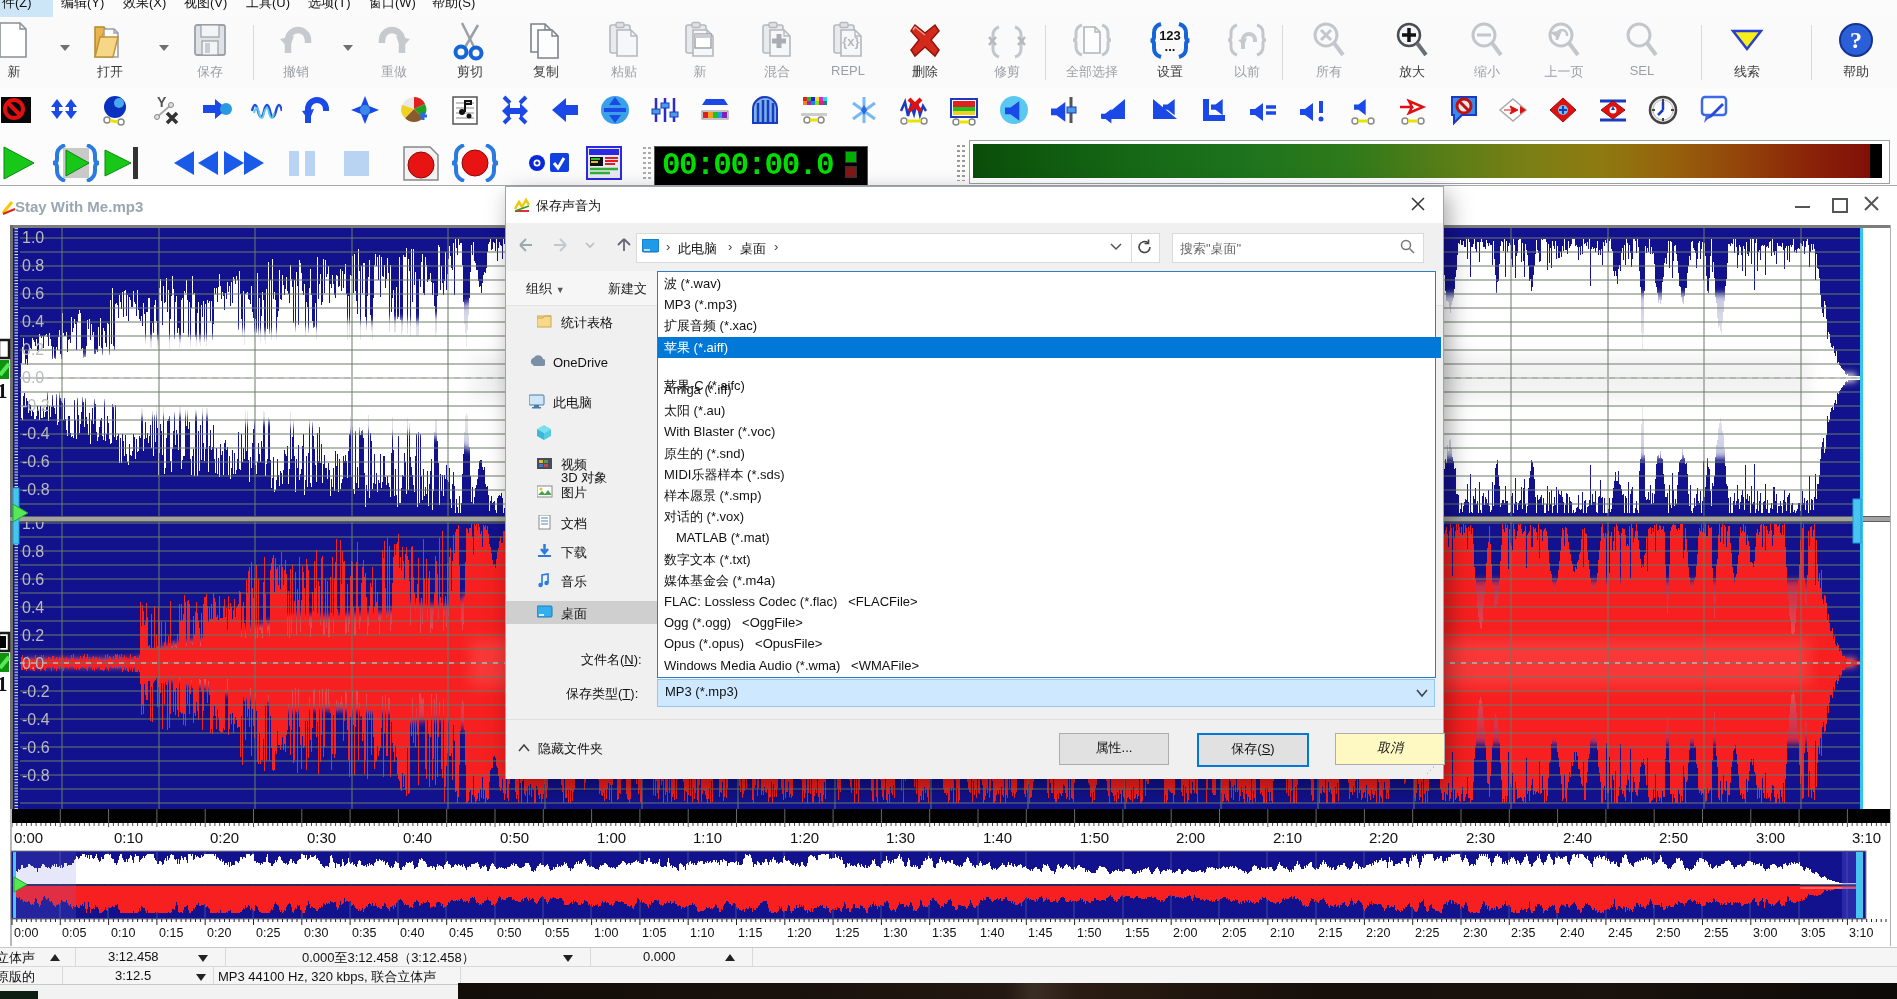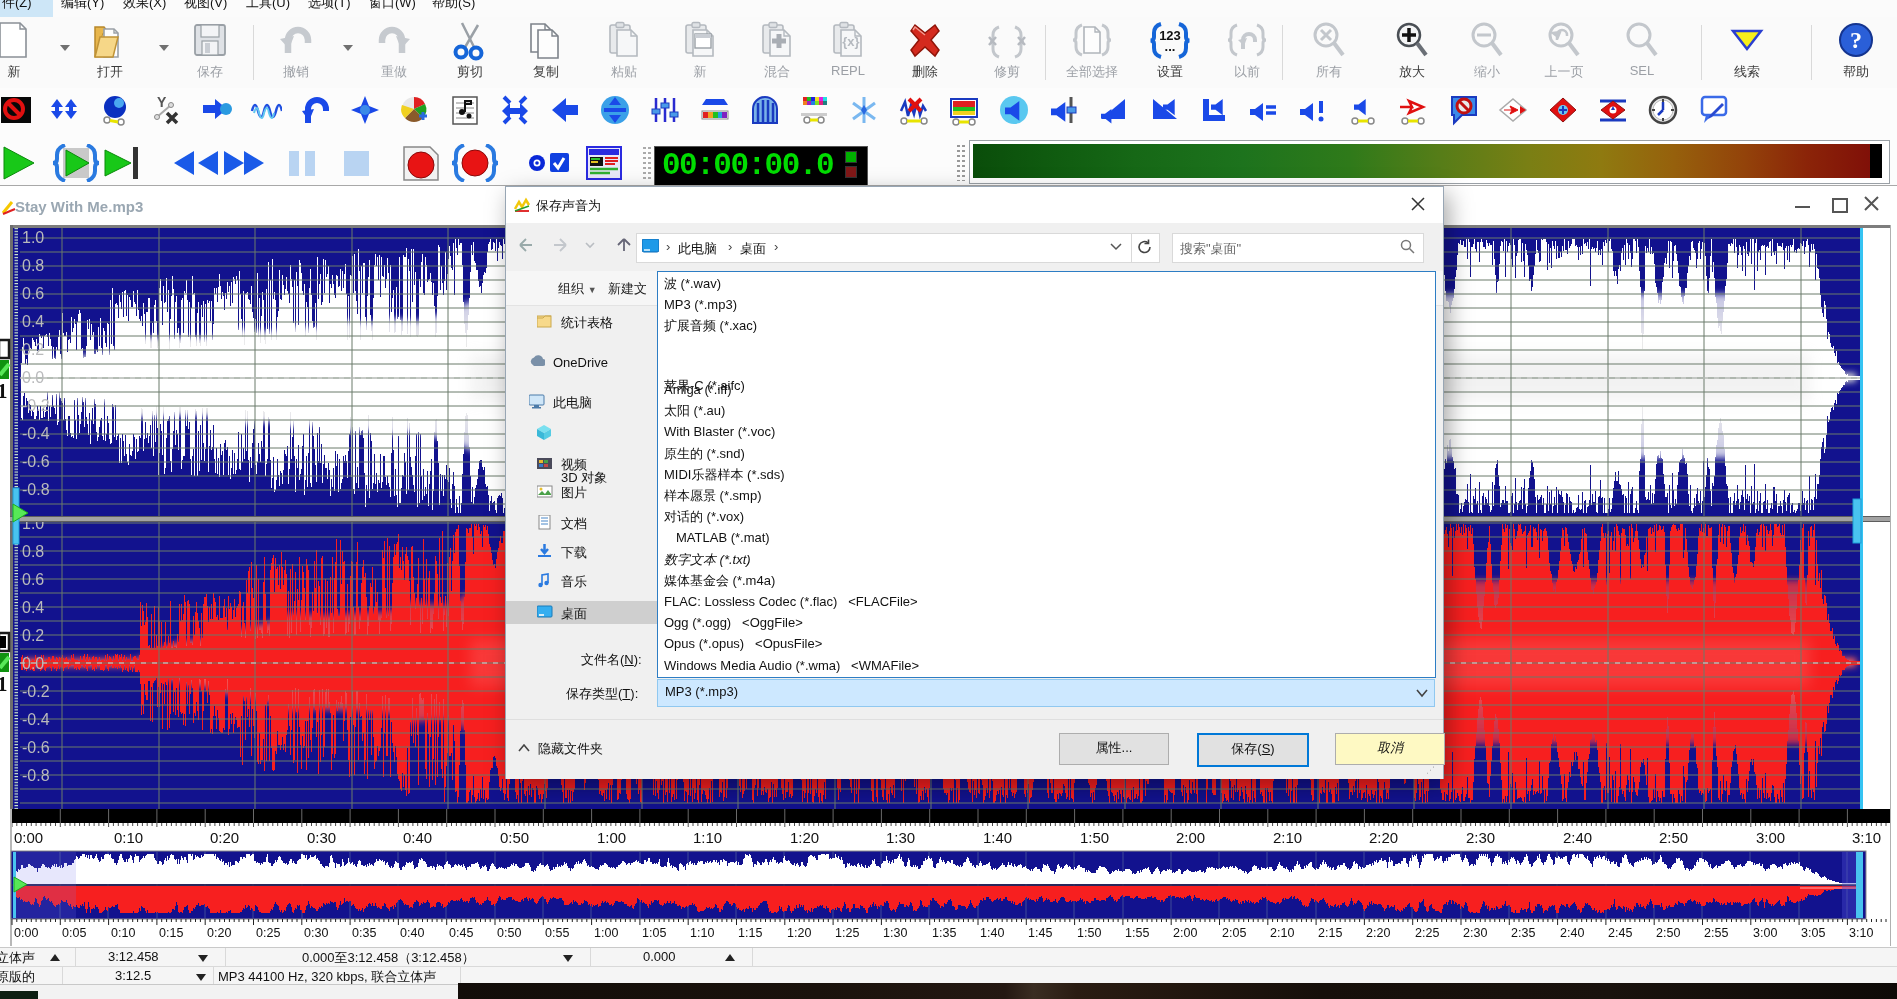--- a/index.html
+++ b/index.html
@@ -663,21 +663,21 @@
       <path d="M13 8 a5.5 5.5 0 1 1 -2 -4.2" stroke="#444" stroke-width="1.6" fill="none"></path>
       <path d="M11.5 0.5 v4 h-4" fill="none" stroke="#444" stroke-width="1.6"></path>
     </svg>
     <div class="ab" style="left:666px;top:46px;width:250px;height:28px;background:#fff;border:1px solid #d9d9d9;"></div>
     <div class="ab" style="left:674px;top:53px;color:#666;">搜索"桌面"</div>
     <svg class="ab" style="left:894px;top:52px" width="15" height="15">
       <circle cx="6" cy="6" r="4.5" stroke="#777" fill="none" stroke-width="1.5"></circle>
       <path d="M9.5 9.5 L14 14" stroke="#777" stroke-width="1.5"></path>
     </svg>
     <div class="ab" style="left:0;top:84px;width:100%;height:34px;background:#f6f6f6;border-bottom:1px solid #e3e3e3;"></div>
-    <div class="ab" style="left:20px;top:93px;color:#222;margin-left:32px;">组织 <span style="font-size:9px;color:#555;">▼</span></div>
+    <div class="ab" style="left:20px;top:93px;color:#222;">组织 <span style="font-size:9px;color:#555;">▼</span></div>
     <div class="ab" style="left:102px;top:93px;color:#222;">新建文</div>
     <div class="ab" style="left:0;top:414px;width:152px;height:23px;background:#cfcfcf;"></div>
     <svg class="ab" style="left:31px;top:127px" width="16" height="16" viewBox="0 0 16 16">
       <rect x="0" y="2" width="14" height="11" fill="#f7d98a" stroke="#caa84e"></rect>
       <path d="M0 4 h6 l2 -2 h6" fill="#f7d98a" stroke="#caa84e"></path>
     </svg>
     <div class="ab" style="left:55px;top:127px;">统计表格</div>
     <svg class="ab" style="left:23px;top:168px" width="16" height="16" viewBox="0 0 16 16">
       <path d="M4 10 a4 4 0 0 1 1 -7.5 a5 5 0 0 1 9 1.5 a3.5 3.5 0 0 1 -1 7 h-8 a3.5 3.5 0 0 1 -1 -1z" fill="#7a90a8"></path>
     </svg>
@@ -727,30 +727,31 @@
     <svg class="ab" style="left:31px;top:418px" width="16" height="16" viewBox="0 0 16 16">
       <rect x="0" y="1" width="15" height="11" rx="1" fill="#35aef0" stroke="#1a7ab8"></rect>
       <rect x="2" y="9" width="5" height="2" fill="#d8ecf8"></rect>
     </svg>
     <div class="ab" style="left:55px;top:418px;">桌面</div>
     <div class="ab" style="left:75px;top:464px;">文件名(<span style="text-decoration:underline">N</span>):</div>
     <div class="ab" style="left:151px;top:84px;width:777px;height:405px;background:#fff;border:1px solid #2d7dc4;z-index:5;">
       <div class="ab" style="left:6px;top:1px;height:21px;line-height:21px;white-space:nowrap;">波 (*.wav)</div>
       <div class="ab" style="left:6px;top:22px;height:21px;line-height:21px;white-space:nowrap;">MP3 (*.mp3)</div>
       <div class="ab" style="left:6px;top:43px;height:21px;line-height:21px;white-space:nowrap;">扩展音频 (*.xac)</div>
+      <div class="ab" style="left:0;top:65px;width:777px;height:21px;background:#0078d7;color:#fff;padding-left:6px;line-height:21px;white-space:nowrap;">苹果 (*.aiff)</div>
       <div class="ab" style="left:6px;top:103px;height:21px;line-height:21px;white-space:nowrap;">苹果-C (*.aifc)</div>
       <div class="ab" style="left:6px;top:107px;height:21px;line-height:21px;white-space:nowrap;">Amiga (*.iff)</div>
       <div class="ab" style="left:6px;top:128px;height:21px;line-height:21px;white-space:nowrap;">太阳 (*.au)</div>
       <div class="ab" style="left:6px;top:149px;height:21px;line-height:21px;white-space:nowrap;">With Blaster (*.voc)</div>
       <div class="ab" style="left:6px;top:171px;height:21px;line-height:21px;white-space:nowrap;">原生的 (*.snd)</div>
       <div class="ab" style="left:6px;top:192px;height:21px;line-height:21px;white-space:nowrap;">MIDI乐器样本 (*.sds)</div>
       <div class="ab" style="left:6px;top:213px;height:21px;line-height:21px;white-space:nowrap;">样本愿景 (*.smp)</div>
       <div class="ab" style="left:6px;top:234px;height:21px;line-height:21px;white-space:nowrap;">对话的 (*.vox)</div>
       <div class="ab" style="left:6px;top:255px;height:21px;line-height:21px;white-space:nowrap;margin-left:12px;">MATLAB (*.mat)</div>
-      <div class="ab" style="left:6px;top:277px;height:21px;line-height:21px;white-space:nowrap;font-style:italic;">数字文本 (*.txt)</div>
+      <div class="ab" style="left:6px;top:277px;height:21px;line-height:21px;white-space:nowrap;">数字文本 (*.txt)</div>
       <div class="ab" style="left:6px;top:298px;height:21px;line-height:21px;white-space:nowrap;">媒体基金会 (*.m4a)</div>
       <div class="ab" style="left:6px;top:319px;height:21px;line-height:21px;white-space:nowrap;">FLAC: Lossless Codec (*.flac)&nbsp;&nbsp;&nbsp;&lt;FLACFile&gt;</div>
       <div class="ab" style="left:6px;top:340px;height:21px;line-height:21px;white-space:nowrap;">Ogg (*.ogg)&nbsp;&nbsp;&nbsp;&lt;OggFile&gt;</div>
       <div class="ab" style="left:6px;top:361px;height:21px;line-height:21px;white-space:nowrap;">Opus (*.opus)&nbsp;&nbsp;&nbsp;&lt;OpusFile&gt;</div>
       <div class="ab" style="left:6px;top:383px;height:21px;line-height:21px;white-space:nowrap;">Windows Media Audio (*.wma)&nbsp;&nbsp;&nbsp;&lt;WMAFile&gt;</div>
     </div>
     <div class="ab" style="left:60px;top:498px;">保存类型(<span style="text-decoration:underline">T</span>):</div>
     <div class="ab" style="left:151px;top:492px;width:776px;height:26px;background:#cde8ff;border:1px solid #90c8f0;z-index:6;">
       <div class="ab" style="left:7px;top:4px;">MP3 (*.mp3)</div>
       <svg class="ab" style="left:758px;top:9px" width="12" height="9">

